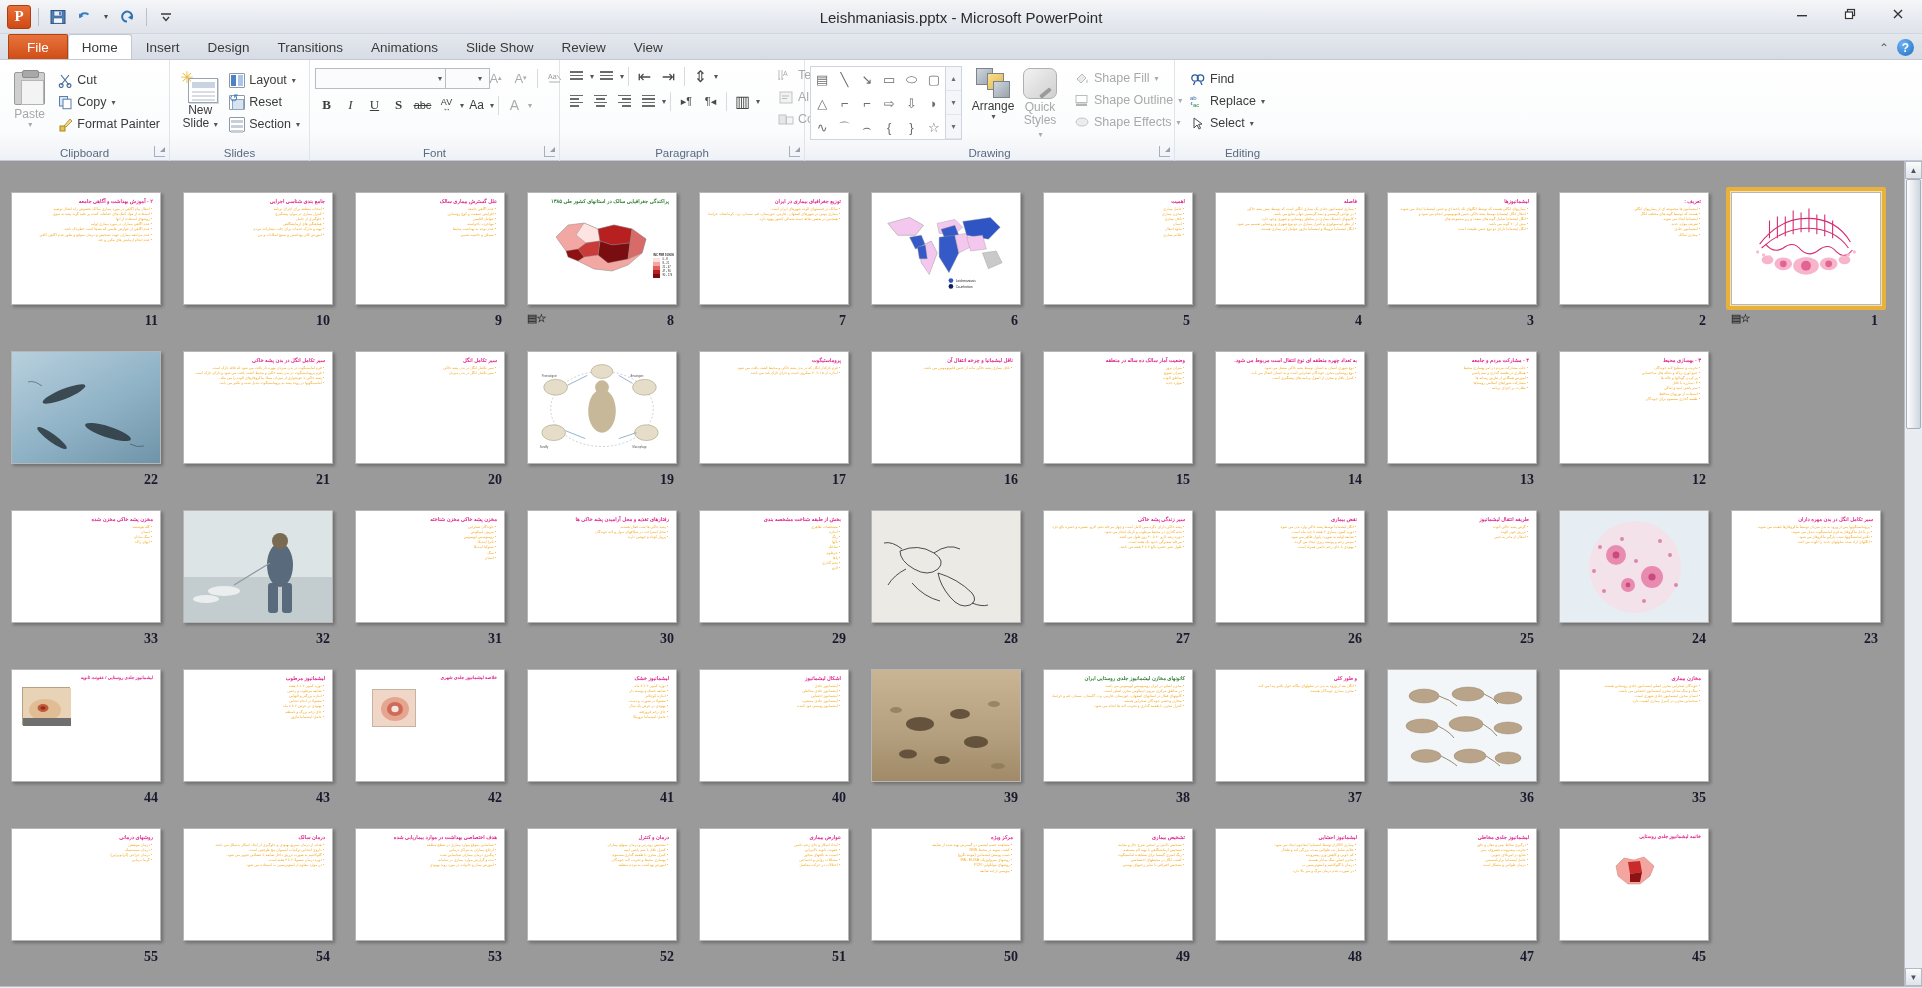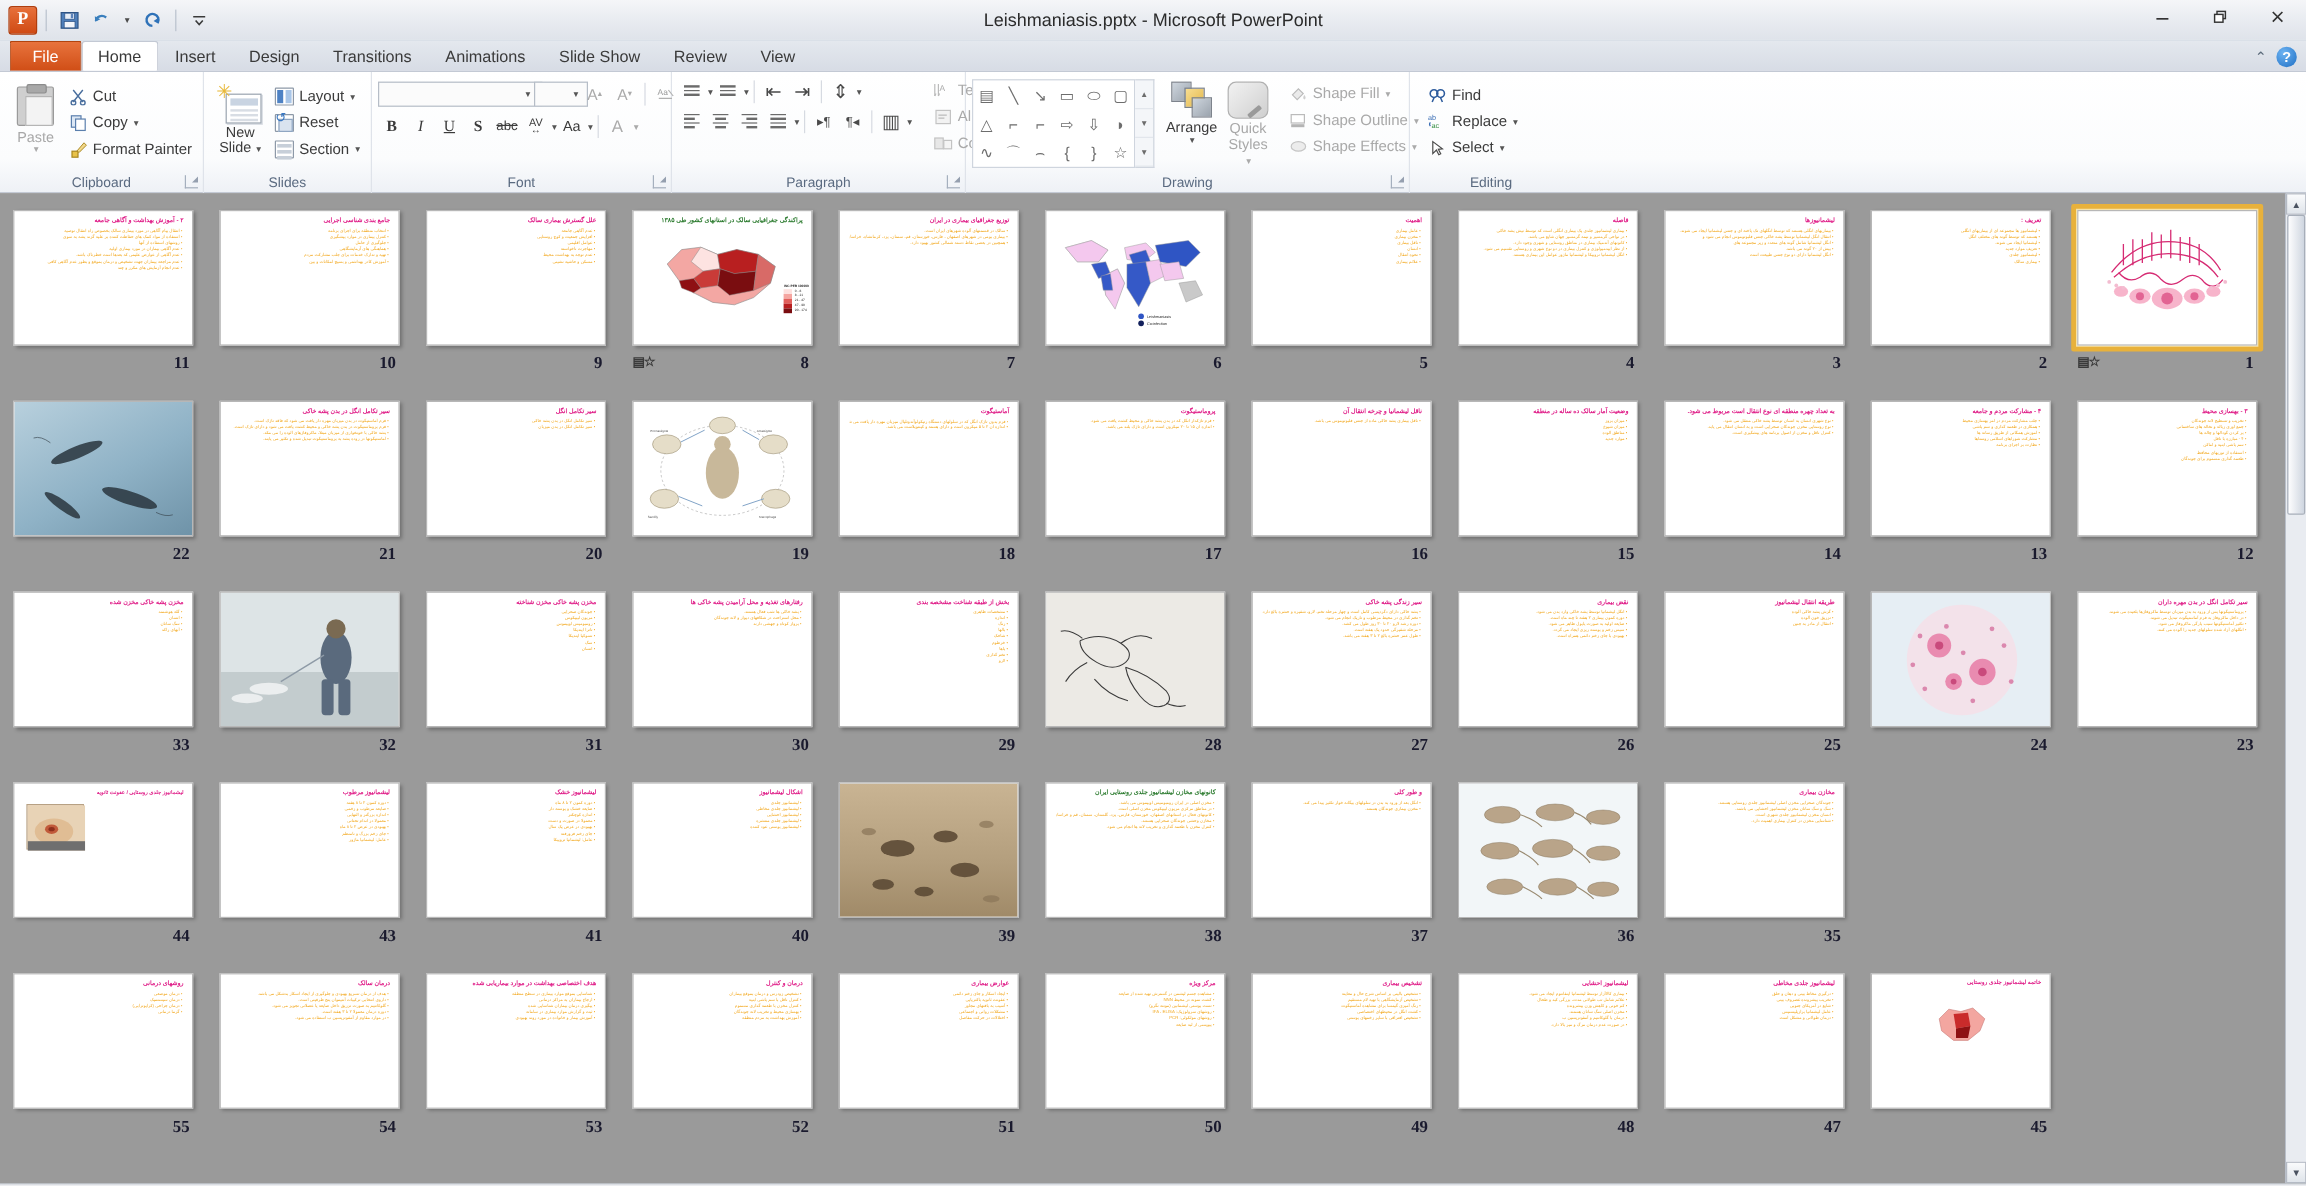--- a/index.html
+++ b/index.html
@@ -220,21 +220,21 @@
     background: #9a9a9a;
     background: #999999;
     overflow: hidden;
     display: flex;
   }
   .sorter-canvas {
     flex: 1; position: relative; padding: 9px 0 0 0;
     background:#9a9a9a;
   }
   .srow {
-    display: flex; height: 159px; align-items: flex-start;
+    display: flex; height: 159px; align-items: flex-end;
   }
   .scell {
     width: 172px; position: relative;
     display: flex; flex-direction: column; align-items: center;
   }
   .thumb {
     width: 150px; height: 113px; background:#fff;
     border: 1px solid #b7b7b7;
     box-shadow: 2px 2px 3px rgba(0,0,0,.28);
     overflow: hidden; position: relative;
@@ -1074,35 +1074,20 @@
             </div>
        </div>
        <div class="snum">
          
          19
        </div>
         </div>
         <div class="scell">
           <div class="thumbwrap">
          <div class="thumb">
-              <div class="s-title">آماستیگوت</div>
-          <div class="s-body">
-                <div class="bullet">فرم بدون تاژک انگل که در سلولهای دستگاه رتیکولوآندوتلیال میزبان مهره دار یافت می شود.</div>
-                <div class="bullet">اندازه آن ۲ تا ۵ میکرون است و دارای هسته و کینتوپلاست می باشد.</div>
-              </div>
-            </div>
-       </div>
-       <div class="snum">
-         
-         18
-       </div>
-        </div>
-        <div class="scell">
-          <div class="thumbwrap">
-         <div class="thumb">
               <div class="s-title">پروماستیگوت</div>
           <div class="s-body">
                 <div class="bullet">فرم تاژکدار انگل که در بدن پشه خاکی و محیط کشت یافت می شود.</div>
                 <div class="bullet">اندازه آن ۱۵ تا ۲۰ میکرون است و دارای تاژک بلند می باشد.</div>
               </div>
             </div>
        </div>
        <div class="snum">
          
          17
@@ -1472,20 +1457,41 @@
             </div>
        </div>
        <div class="snum">
          
          43
        </div>
         </div>
         <div class="scell">
           <div class="thumbwrap">
          <div class="thumb">
+              <div style="width:100%;height:100%">
+      <div class="s-title" style="font-size:4.6px">خلاصه لیشمانیوز جلدی شهری</div>
+      <div style="margin:6px 0 0 16px;width:44px;height:38px;border:1px solid #c8b3a0;overflow:hidden">
+        <svg viewBox="0 0 44 38" width="44" height="38">
+          <rect width="44" height="38" fill="#f0d6c6"></rect>
+          <ellipse cx="22" cy="19" rx="14" ry="12" fill="#e5a68f"></ellipse>
+          <ellipse cx="22" cy="19" rx="8" ry="7" fill="#d06a58"></ellipse>
+          <ellipse cx="22" cy="19" rx="3.6" ry="3.2" fill="#f2e6de"></ellipse>
+        </svg>
+      </div>
+              </div>
+            </div>
+       </div>
+       <div class="snum">
+         
+         42
+       </div>
+        </div>
+        <div class="scell">
+          <div class="thumbwrap">
+         <div class="thumb">
               <div class="s-title">لیشمانیوز خشک</div>
           <div class="s-body">
                 <div class="bullet">دوره کمون ۲ تا ۸ ماه</div>
                 <div class="bullet">ضایعه خشک و پوسته دار</div>
                 <div class="bullet">اندازه کوچکتر</div>
                 <div class="bullet">معمولا در صورت و دست</div>
                 <div class="bullet">بهبودی در عرض یک سال</div>
                 <div class="bullet">جای زخم فرورفته</div>
                 <div class="bullet">عامل: لیشمانیا تروپیکا</div>
               </div>

